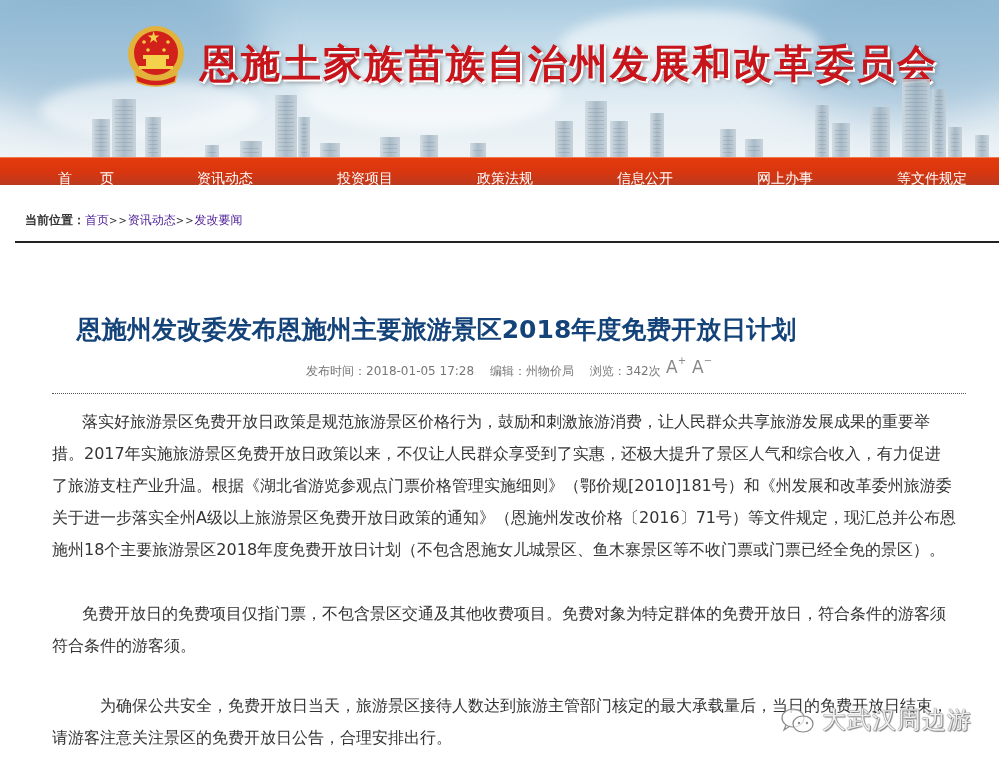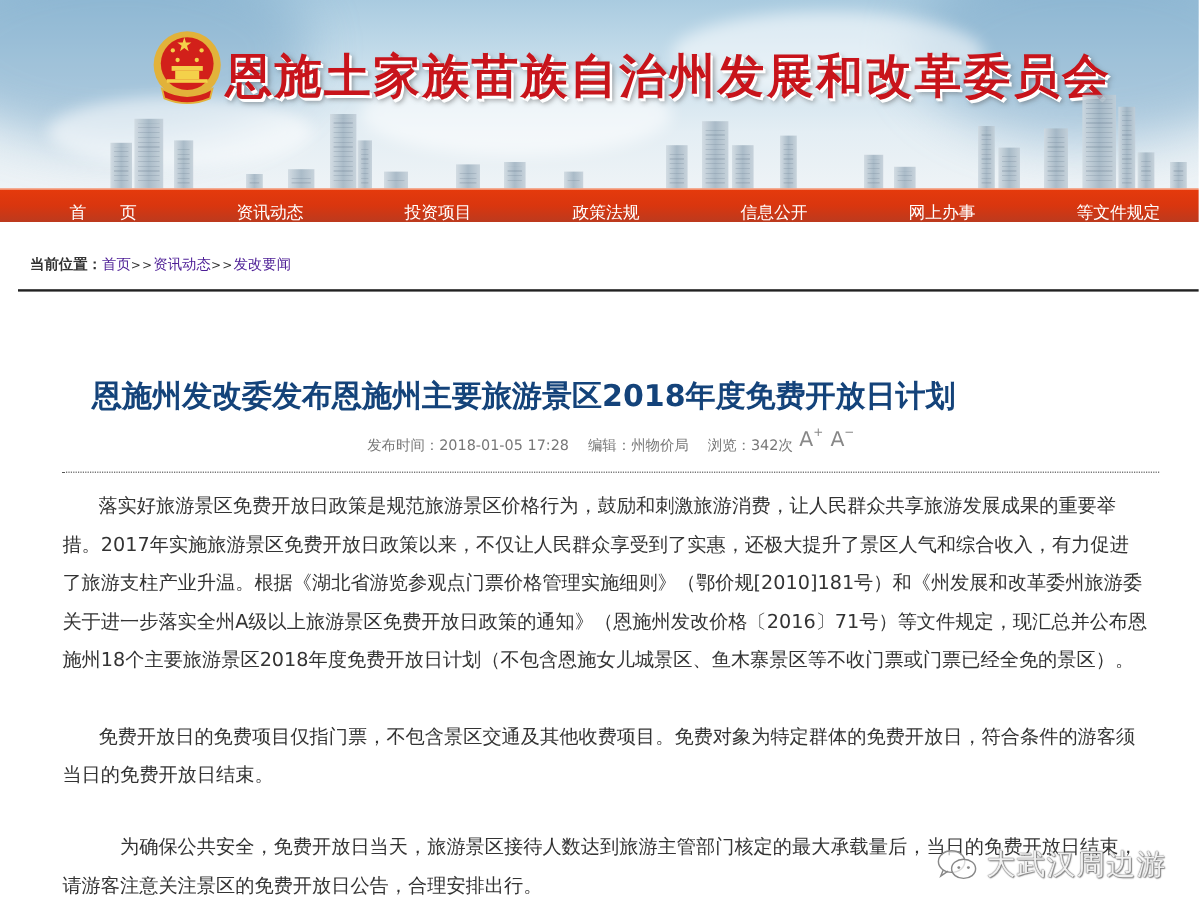--- a/index.html
+++ b/index.html
@@ -11,21 +11,21 @@
     position: absolute; left: 0; top: 0; width: 999px; height: 157px; overflow: hidden;
     background: linear-gradient(180deg, #a9cbe0 0%, #c9dfec 35%, #e4eef4 70%, #eef3f6 100%);
   }
   .banner .cloud { position: absolute; border-radius: 50%; background: rgba(255,255,255,0.55); filter: blur(6px); }
   .banner .sky-dark { position:absolute; left:-60px; top:-40px; width:320px; height:160px; border-radius:50%; background: rgba(110,160,195,0.45); filter: blur(20px); }
   .banner .sky-dark2 { position:absolute; right:-60px; top:-40px; width:300px; height:160px; border-radius:50%; background: rgba(110,160,195,0.45); filter: blur(20px); }
   .emblem {
     position: absolute; left: 125px; top: 24px; width: 62px; height: 66px;
   }
   .site-title {
-    position: absolute; left: 188px; top: 37px; font-size: 39px; font-weight: bold; letter-spacing: 2px;
+    position: absolute; left: 200px; top: 37px; font-size: 39px; font-weight: bold; letter-spacing: 2px;
     color: #c8141b; white-space: nowrap;
     text-shadow: 1px 1px 0 #fff, 2px 2px 0 #fff, 3px 3px 4px rgba(80,80,80,0.6);
     font-family: "DejaVu Sans", sans-serif;
   }
   .skyline { position: absolute; left: 0; bottom: 0; width: 999px; height: 70px; }
   .bld { position: absolute; bottom: 0; background: linear-gradient(90deg, #cfd9e0, #9fb2c0 50%, #c2ced7); opacity: 0.85; }
   .bld::after { content: ""; position: absolute; inset: 4px 3px; background: repeating-linear-gradient(180deg, transparent 0 3px, rgba(90,110,130,0.25) 3px 4px); }
 
   
   .nav {
@@ -146,21 +146,21 @@
 <div class="para" style="top:406px;">
   <span class="line" style="padding-left:30px;margin-left:-14px;">落实好旅游景区免费开放日政策是规范旅游景区价格行为，鼓励和刺激旅游消费，让人民群众共享旅游发展成果的重要举</span>
   <span class="line" style="margin-left:-14px;">措。2017年实施旅游景区免费开放日政策以来，不仅让人民群众享受到了实惠，还极大提升了景区人气和综合收入，有力促进</span>
   <span class="line" style="margin-left:-14px;">了旅游支柱产业升温。根据《湖北省游览参观点门票价格管理实施细则》（鄂价规[2010]181号）和《州发展和改革委州旅游委</span>
   <span class="line" style="margin-left:-14px;">关于进一步落实全州A级以上旅游景区免费开放日政策的通知》（恩施州发改价格〔2016〕71号）等文件规定，现汇总并公布恩</span>
   <span class="line" style="margin-left:-14px;">施州18个主要旅游景区2018年度免费开放日计划（不包含恩施女儿城景区、鱼木寨景区等不收门票或门票已经全免的景区）。</span>
 </div>
 
 <div class="para" style="top:598px;">
   <span class="line" style="padding-left:30px;margin-left:-14px;">免费开放日的免费项目仅指门票，不包含景区交通及其他收费项目。免费对象为特定群体的免费开放日，符合条件的游客须</span>
-  <span class="line" style="margin-left:-14px;">当日的免费开放日结束。</span>
+  <span class="line" style="margin-left:-14px;">符合条件的游客须。</span>
 </div>
 
 <div class="para" style="top:690px;">
   <span class="line" style="padding-left:48px;margin-left:-14px;">为确保公共安全，免费开放日当天，旅游景区接待人数达到旅游主管部门核定的最大承载量后，当日的免费开放日结束，</span>
   <span class="line" style="margin-left:-14px;">请游客注意关注景区的免费开放日公告，合理安排出行。</span>
 </div>
 
 <div class="watermark">
   <svg class="wm-icon" viewBox="0 0 36 30">
     <ellipse cx="13" cy="12" rx="11" ry="9" fill="rgba(255,255,255,0.7)" stroke="#888" stroke-width="1.2"></ellipse>

